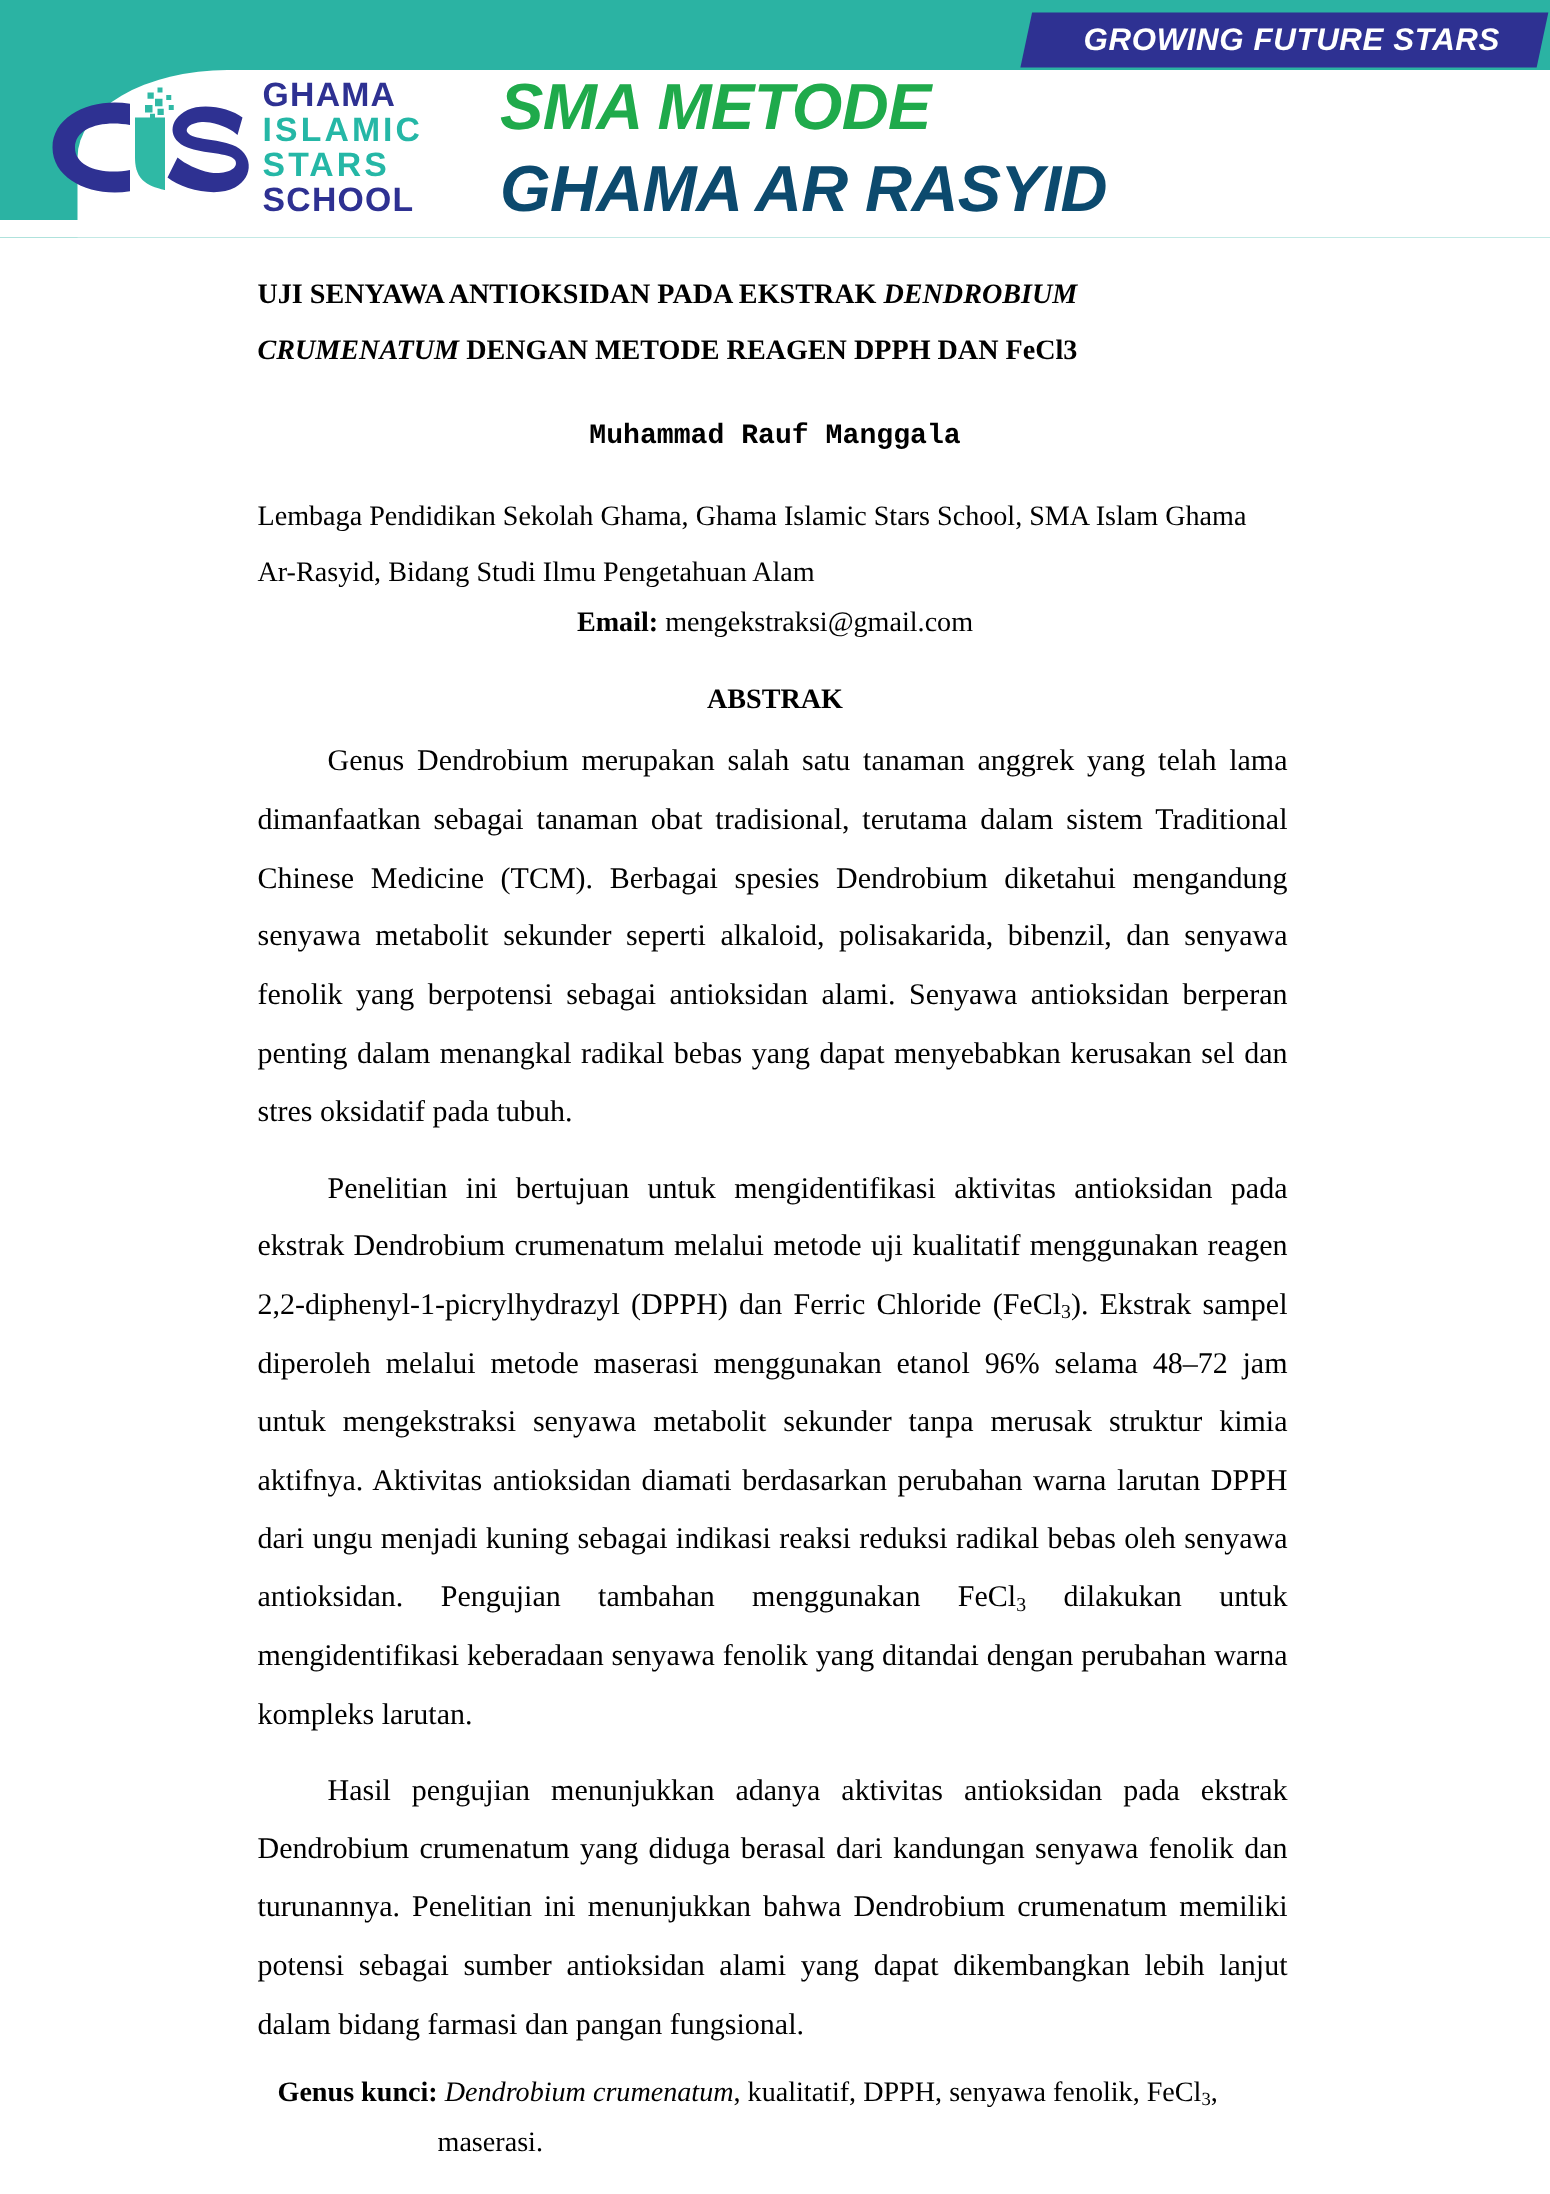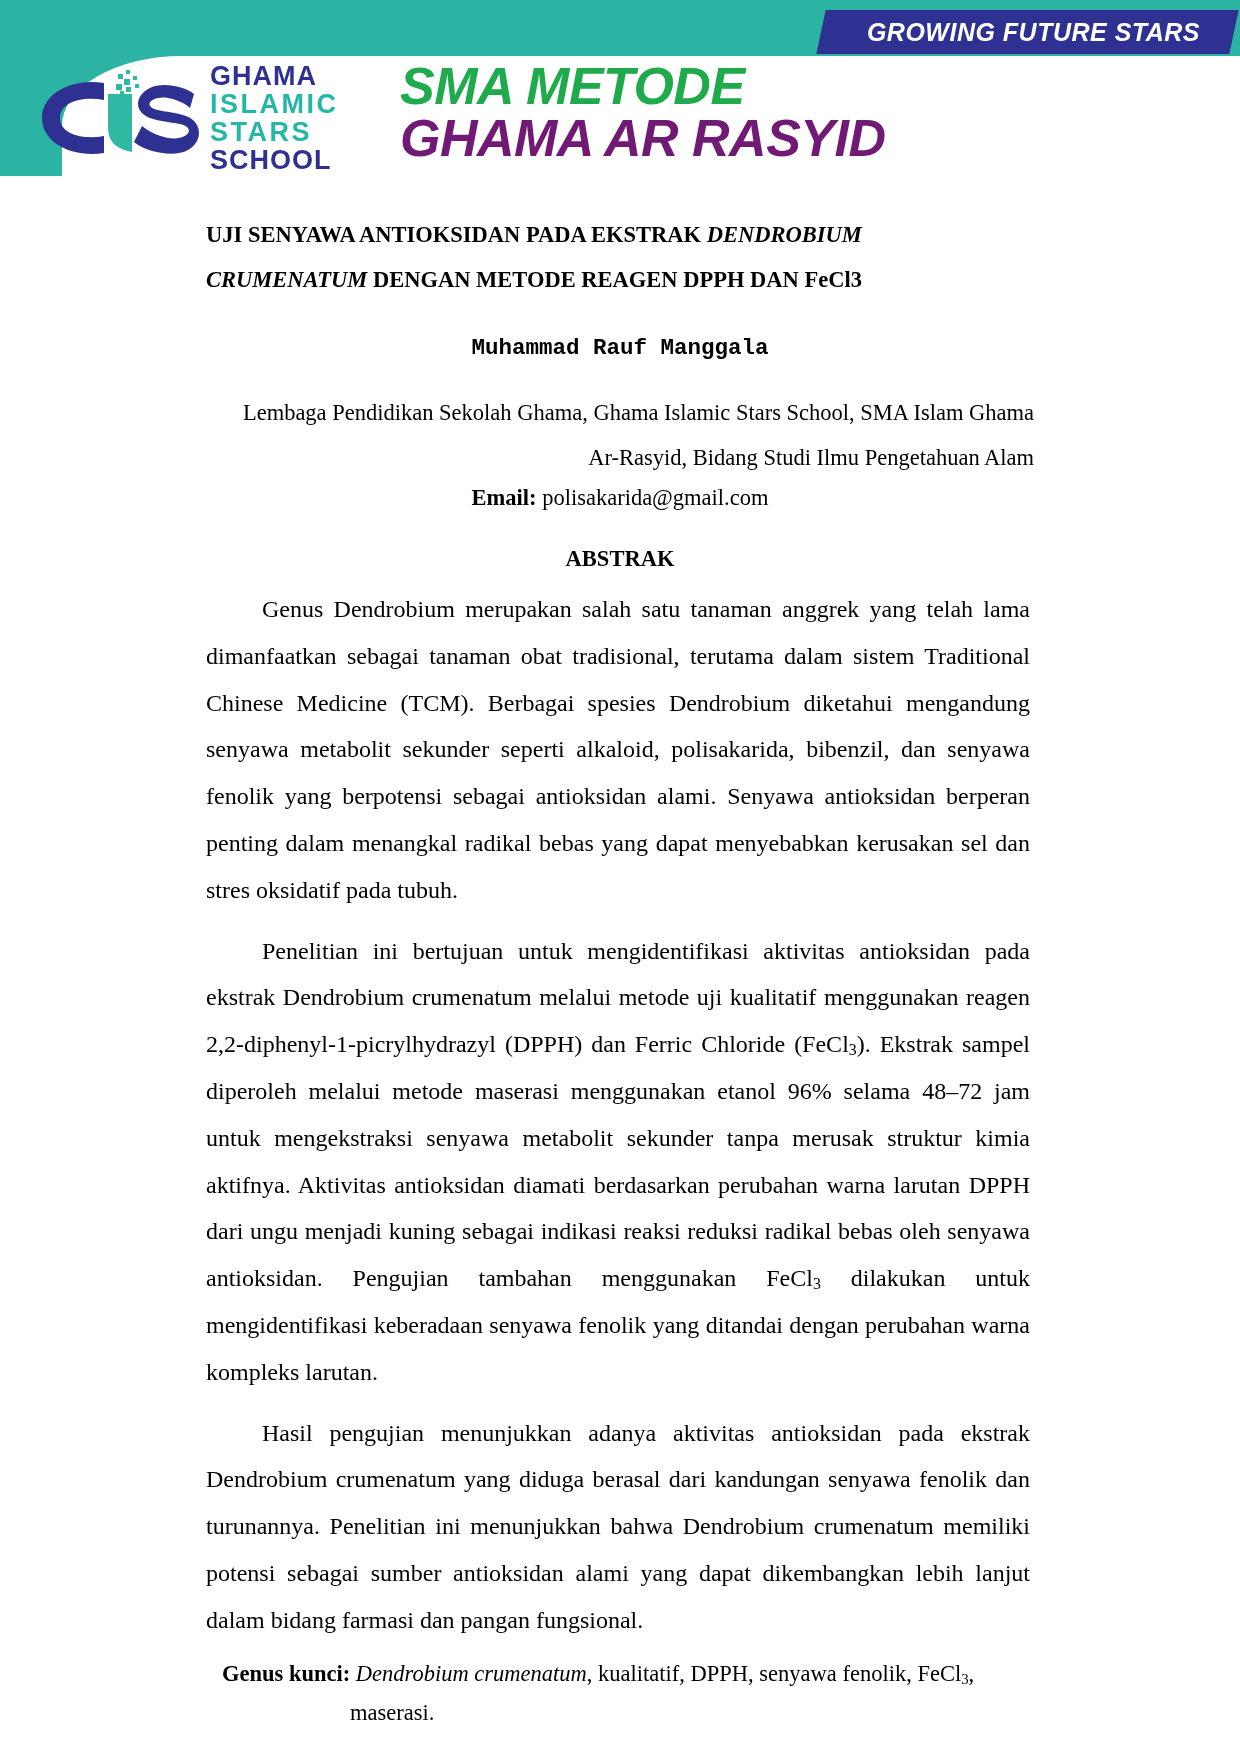--- a/index.html
+++ b/index.html
@@ -107,24 +107,24 @@
     z-index: 6;
   }
   .school-name .sn-1 {
     font-size: 52px;
     color: #1faa4b;
     letter-spacing: -0.5px;
     display: block;
   }
   .school-name .sn-2 {
     font-size: 52px;
-    color: #701a75;
+    color: #0c4a6e;
     letter-spacing: -0.5px;
     display: block;
-    margin-top: 0;
+    margin-top: 14px;
   }
 
   
   .page {
     position: relative;
     padding: 0;
   }
   .content {
     margin: 0 auto;
     width: 828px;
@@ -144,21 +144,21 @@
     font-weight: bold;
     font-size: 22.5px;
     text-align: center;
     margin: 28px 0 0 0;
     line-height: 1.6;
     font-family: Liberation Mono, monospace;
   }
 
   .affiliation {
     font-size: 22.5px;
-    text-align: right;
+    text-align: left;
     line-height: 2.0;
     margin: 24px 0 0 0;
   }
 
   .email-line {
     font-size: 22.5px;
     text-align: center;
     line-height: 1.6;
     margin: 0;
   }
@@ -262,21 +262,21 @@
 
     <div class="author">Muhammad Rauf Manggala</div>
 
     <div class="affiliation">
       <span>Lembaga Pendidikan Sekolah Ghama, Ghama Islamic Stars School, SMA Islam Ghama</span><br>
       <span>Ar-Rasyid, Bidang Studi Ilmu Pengetahuan Alam</span>
     </div>
 
     <div class="email-line">
       <span class="lbl">Email:</span>
-      <span>polisakarida@gmail.com</span>
+      <span>mengekstraksi@gmail.com</span>
     </div>
 
     <div class="abstrak-head">ABSTRAK</div>
 
     <p class="para">Genus Dendrobium merupakan salah satu tanaman anggrek yang telah lama dimanfaatkan sebagai tanaman obat tradisional, terutama dalam sistem Traditional Chinese Medicine (TCM). Berbagai spesies Dendrobium diketahui mengandung senyawa metabolit sekunder seperti alkaloid, polisakarida, bibenzil, dan senyawa fenolik yang berpotensi sebagai antioksidan alami. Senyawa antioksidan berperan penting dalam menangkal radikal bebas yang dapat menyebabkan kerusakan sel dan stres oksidatif pada tubuh.</p>
 
     <p class="para"><span>Penelitian ini bertujuan untuk mengidentifikasi aktivitas antioksidan pada ekstrak Dendrobium crumenatum melalui metode uji kualitatif menggunakan reagen 2,2-diphenyl-1-picrylhydrazyl (DPPH) dan Ferric Chloride (FeCl</span><sub>3</sub><span>). Ekstrak sampel diperoleh melalui metode maserasi menggunakan etanol 96% selama 48–72 jam untuk mengekstraksi senyawa metabolit sekunder tanpa merusak struktur kimia aktifnya. Aktivitas antioksidan diamati berdasarkan perubahan warna larutan DPPH dari ungu menjadi kuning sebagai indikasi reaksi reduksi radikal bebas oleh senyawa antioksidan. Pengujian tambahan menggunakan FeCl</span><sub>3</sub><span> dilakukan untuk mengidentifikasi keberadaan senyawa fenolik yang ditandai dengan perubahan warna kompleks larutan.</span></p>
 
     <p class="para">Hasil pengujian menunjukkan adanya aktivitas antioksidan pada ekstrak Dendrobium crumenatum yang diduga berasal dari kandungan senyawa fenolik dan turunannya. Penelitian ini menunjukkan bahwa Dendrobium crumenatum memiliki potensi sebagai sumber antioksidan alami yang dapat dikembangkan lebih lanjut dalam bidang farmasi dan pangan fungsional.</p>
 

